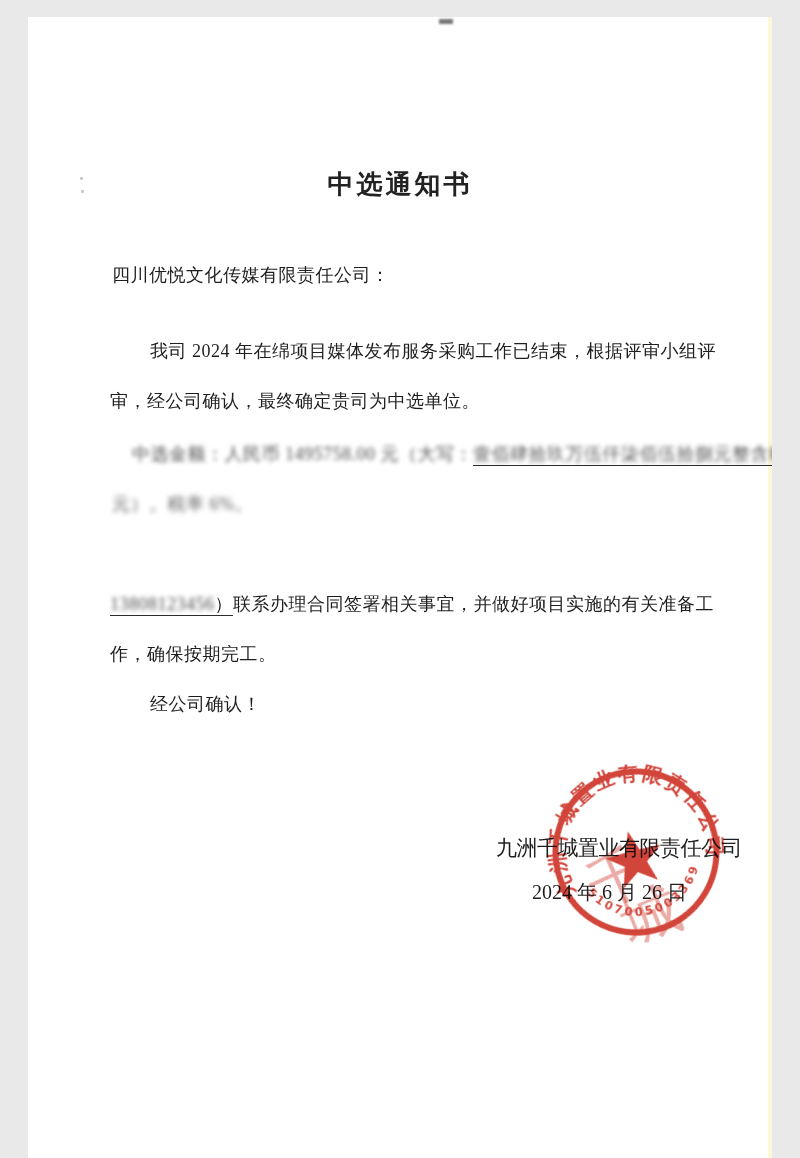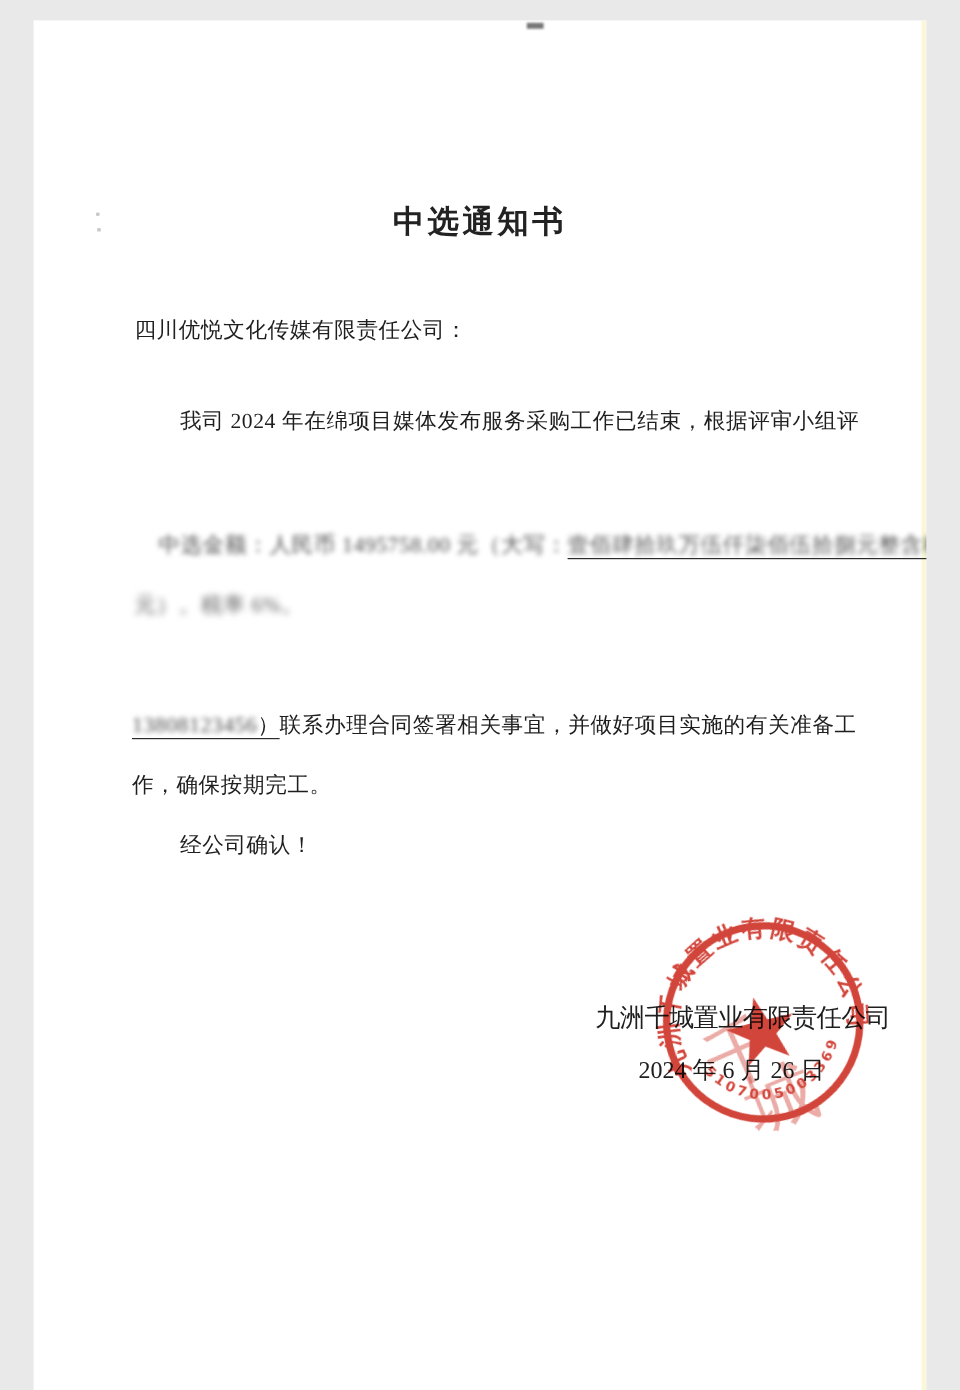--- a/index.html
+++ b/index.html
@@ -60,20 +60,21 @@
   <div class="edge-strip"></div>
   <div class="smudge"></div>
   <div class="dot dot1"></div>
   <div class="dot dot2"></div>
 
   <div class="title">中选通知书</div>
 
   <div class="line l-recipient">四川优悦文化传媒有限责任公司：</div>
 
   <div class="line l-p1a">我司 2024 年在绵项目媒体发布服务采购工作已结束，根据评审小组评</div>
+  <div class="line l-p1b">审，经公司确认，最终确定贵司为中选单位。</div>
 
   <div class="line l-r1"><span class="redacted">中选金额：人民币 1495758.00 元（大写：</span><span class="u"><span class="redacted">壹佰肆拾玖万伍仟柒佰伍拾捌元整含税</span></span></div>
 
   <div class="line l-r2"><span class="redacted-soft">元）。税率 6%。</span></div>
 
 
   <div class="line l-p2c">作，确保按期完工。</div>
 
   <div class="line l-p2b"><span class="u"><span class="redacted">13808123456</span></span><span class="u">）</span><span>联系办理合同签署相关事宜，并做好项目实施的有关准备工</span></div>
 

